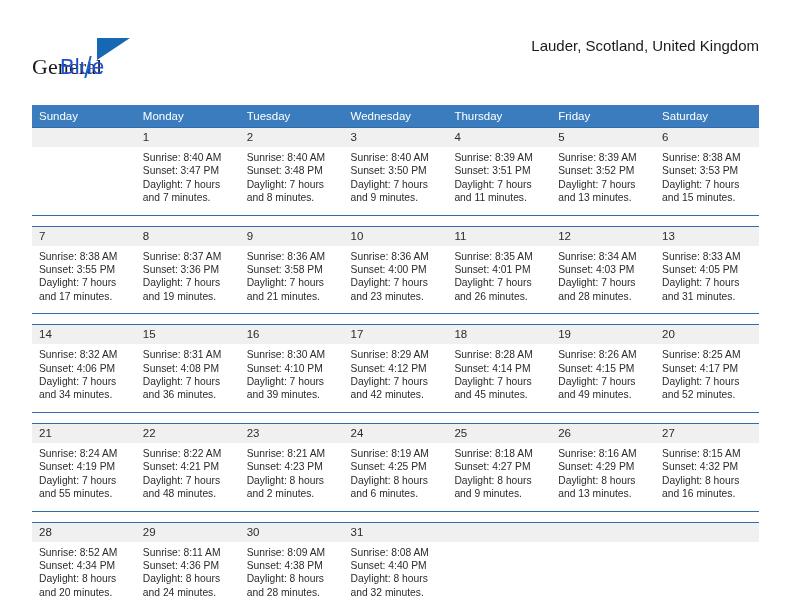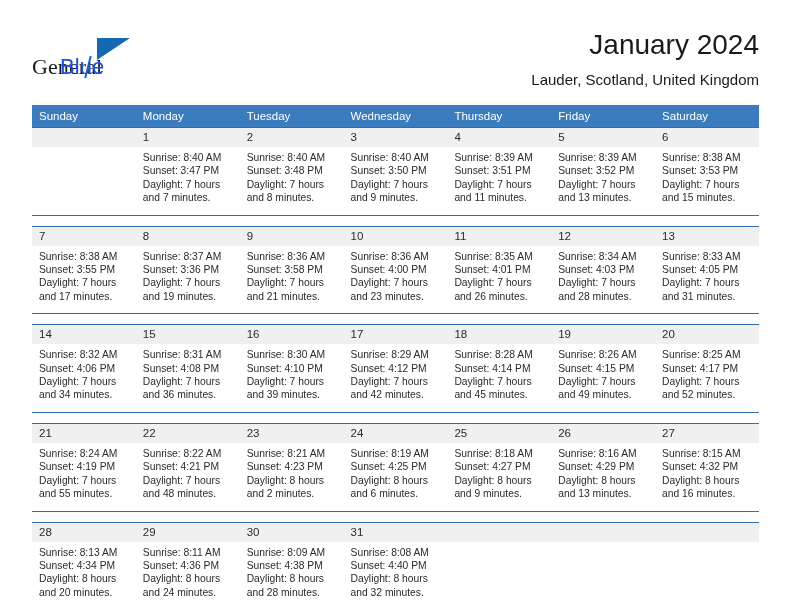--- a/index.html
+++ b/index.html
@@ -161,21 +161,20 @@
   <div class="top">
 
     <div class="logo">
       <span class="logo-general">General</span>
       <span class="logo-tri"></span>
       <span class="logo-slash"></span>
       <span class="logo-blue">Blue</span>
     </div>
 
     <div class="titles">
-      <div class="month-title">January 2024</div>
       <div class="location-title">Lauder, Scotland, United Kingdom</div>
     </div>
 
   </div>
 
   <div class="calendar">
     <table class="cal">
       <thead>
         <tr id="weekday-row">
             <th>Sunday</th>
@@ -481,21 +480,21 @@
             <td></td>
             <td></td>
             <td></td>
             <td></td>
             <td></td>
           </tr>
           <tr>
             <td class="">
               <div class="daynum">28</div>
               <div class="info">
-                <div>Sunrise: 8:13 AM</div>
+                <div>Sunrise: 8:52 AM</div>
                 <div>Sunset: 4:34 PM</div>
                 <div>Daylight: 8 hours</div>
                 <div>and 20 minutes.</div>
               </div>
             </td>
             <td class="">
               <div class="daynum">29</div>
               <div class="info">
                 <div>Sunrise: 8:11 AM</div>
                 <div>Sunset: 4:36 PM</div>

